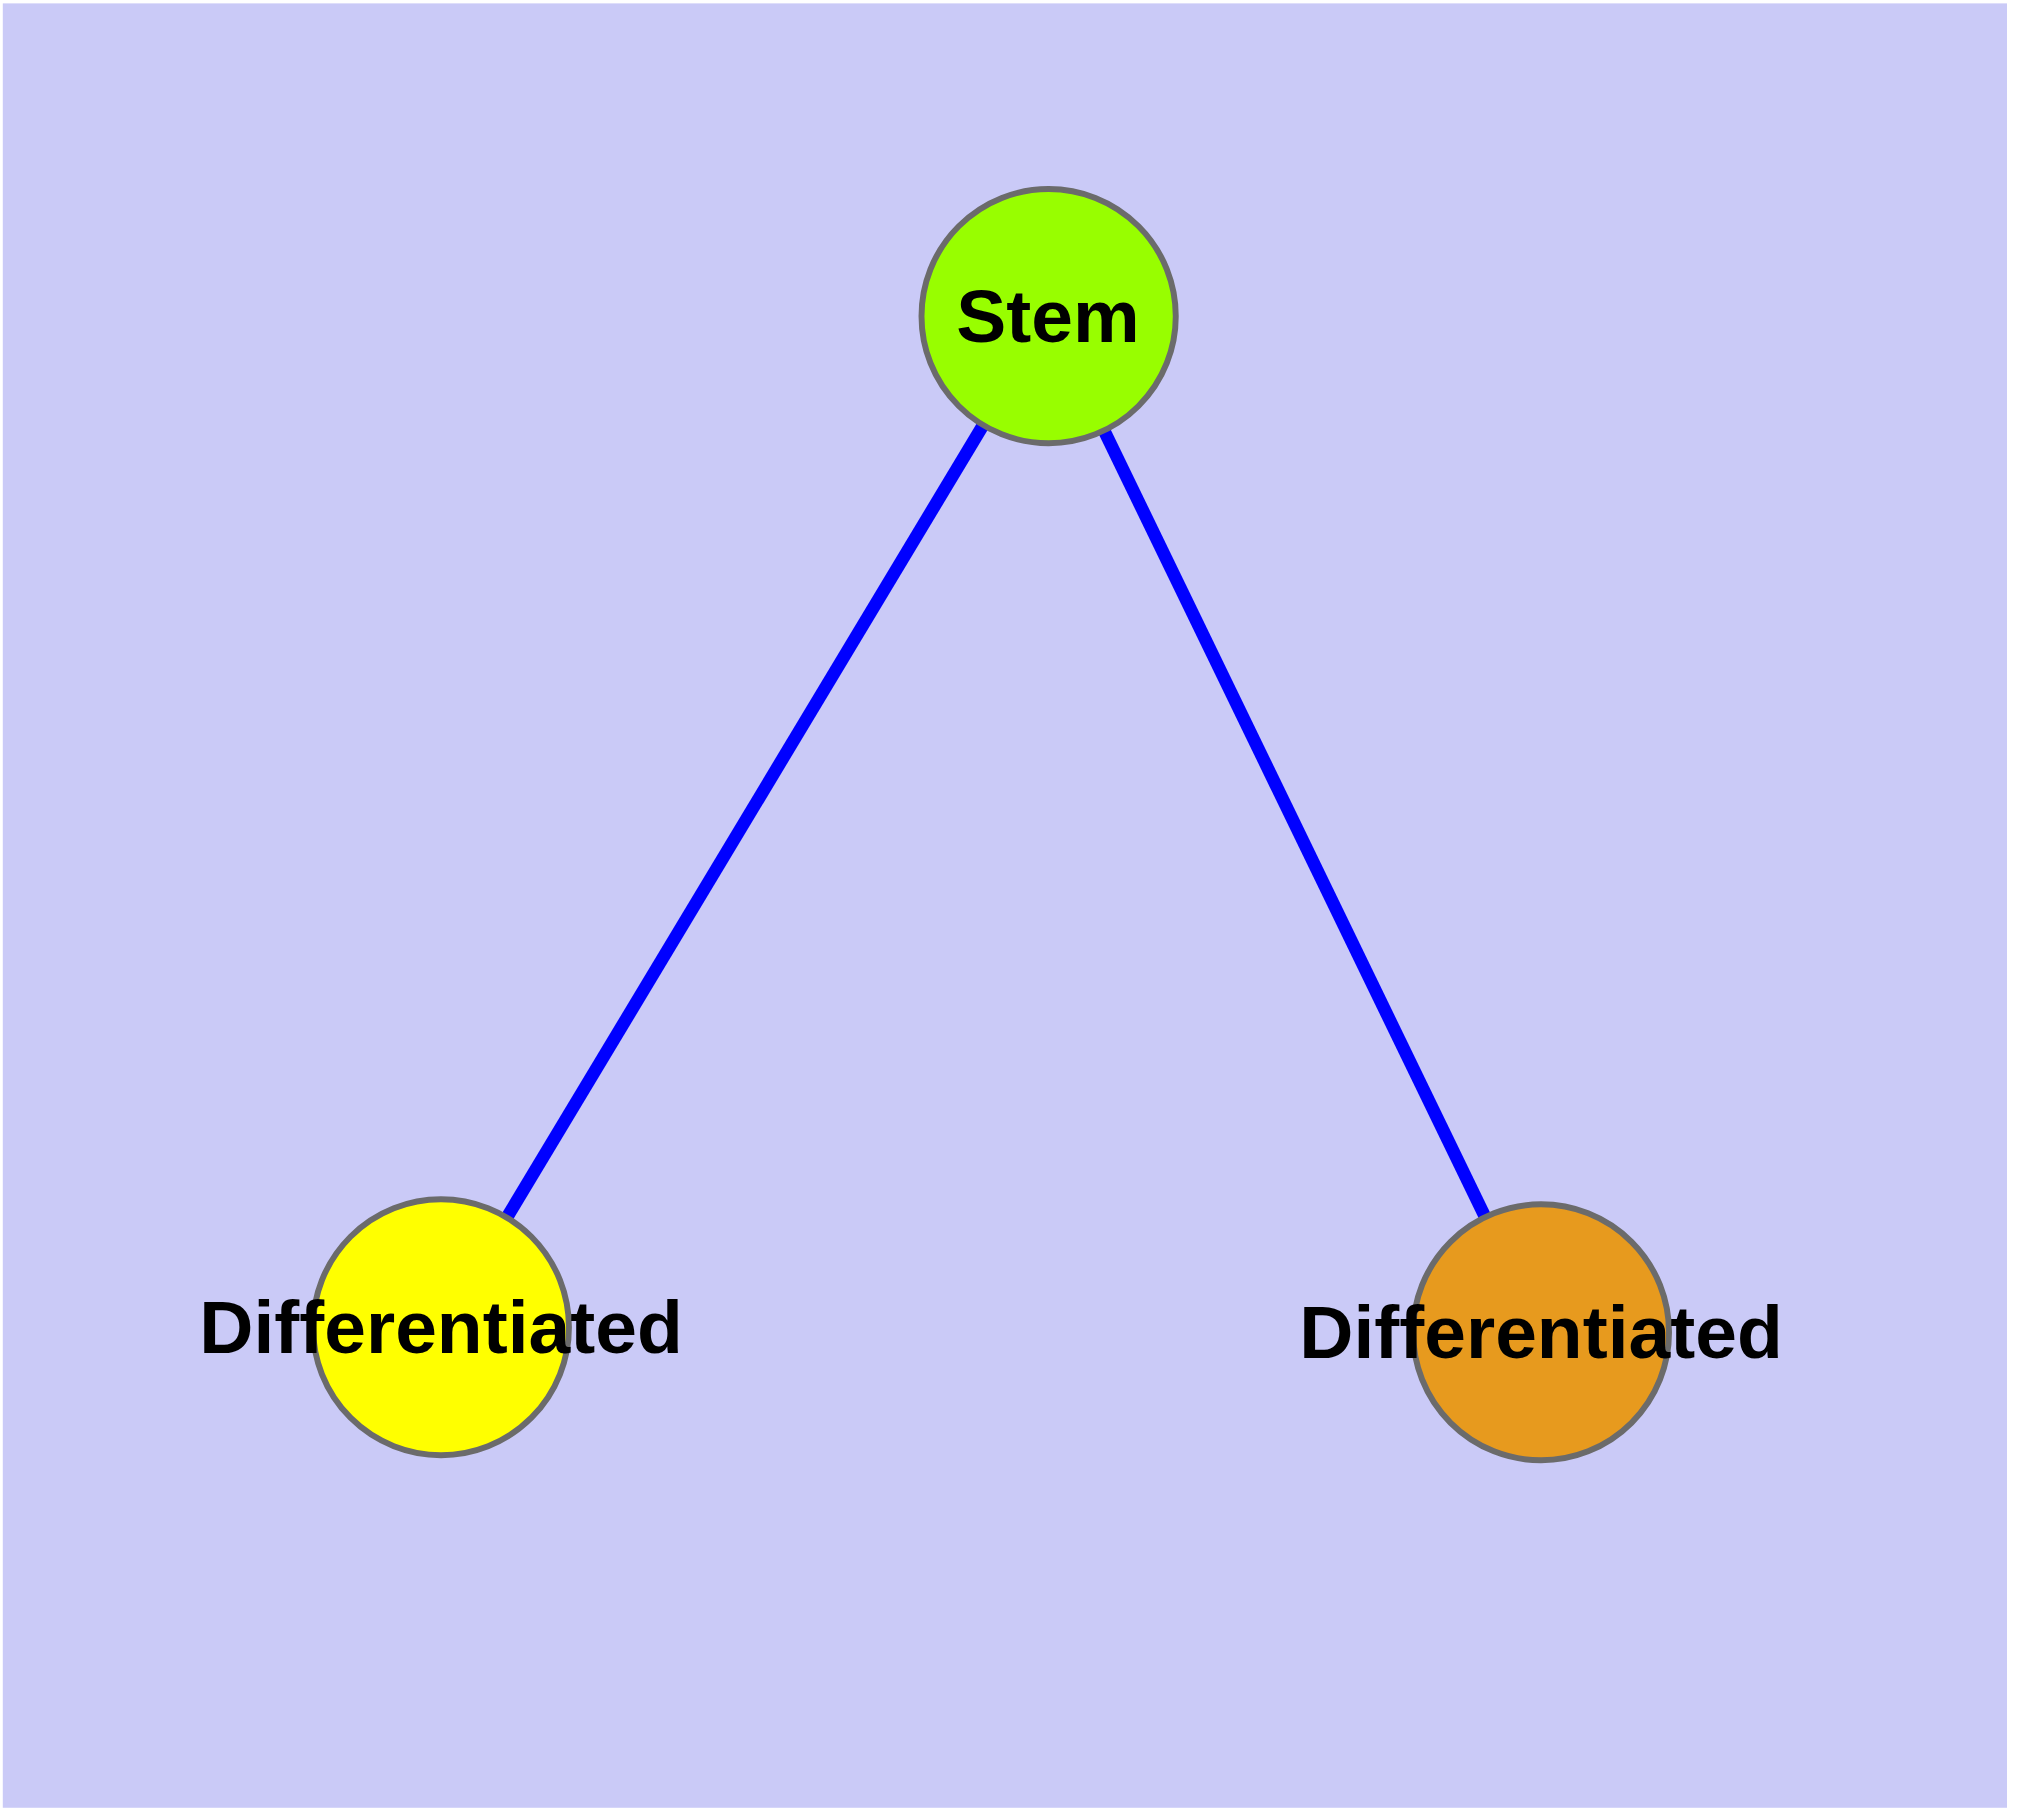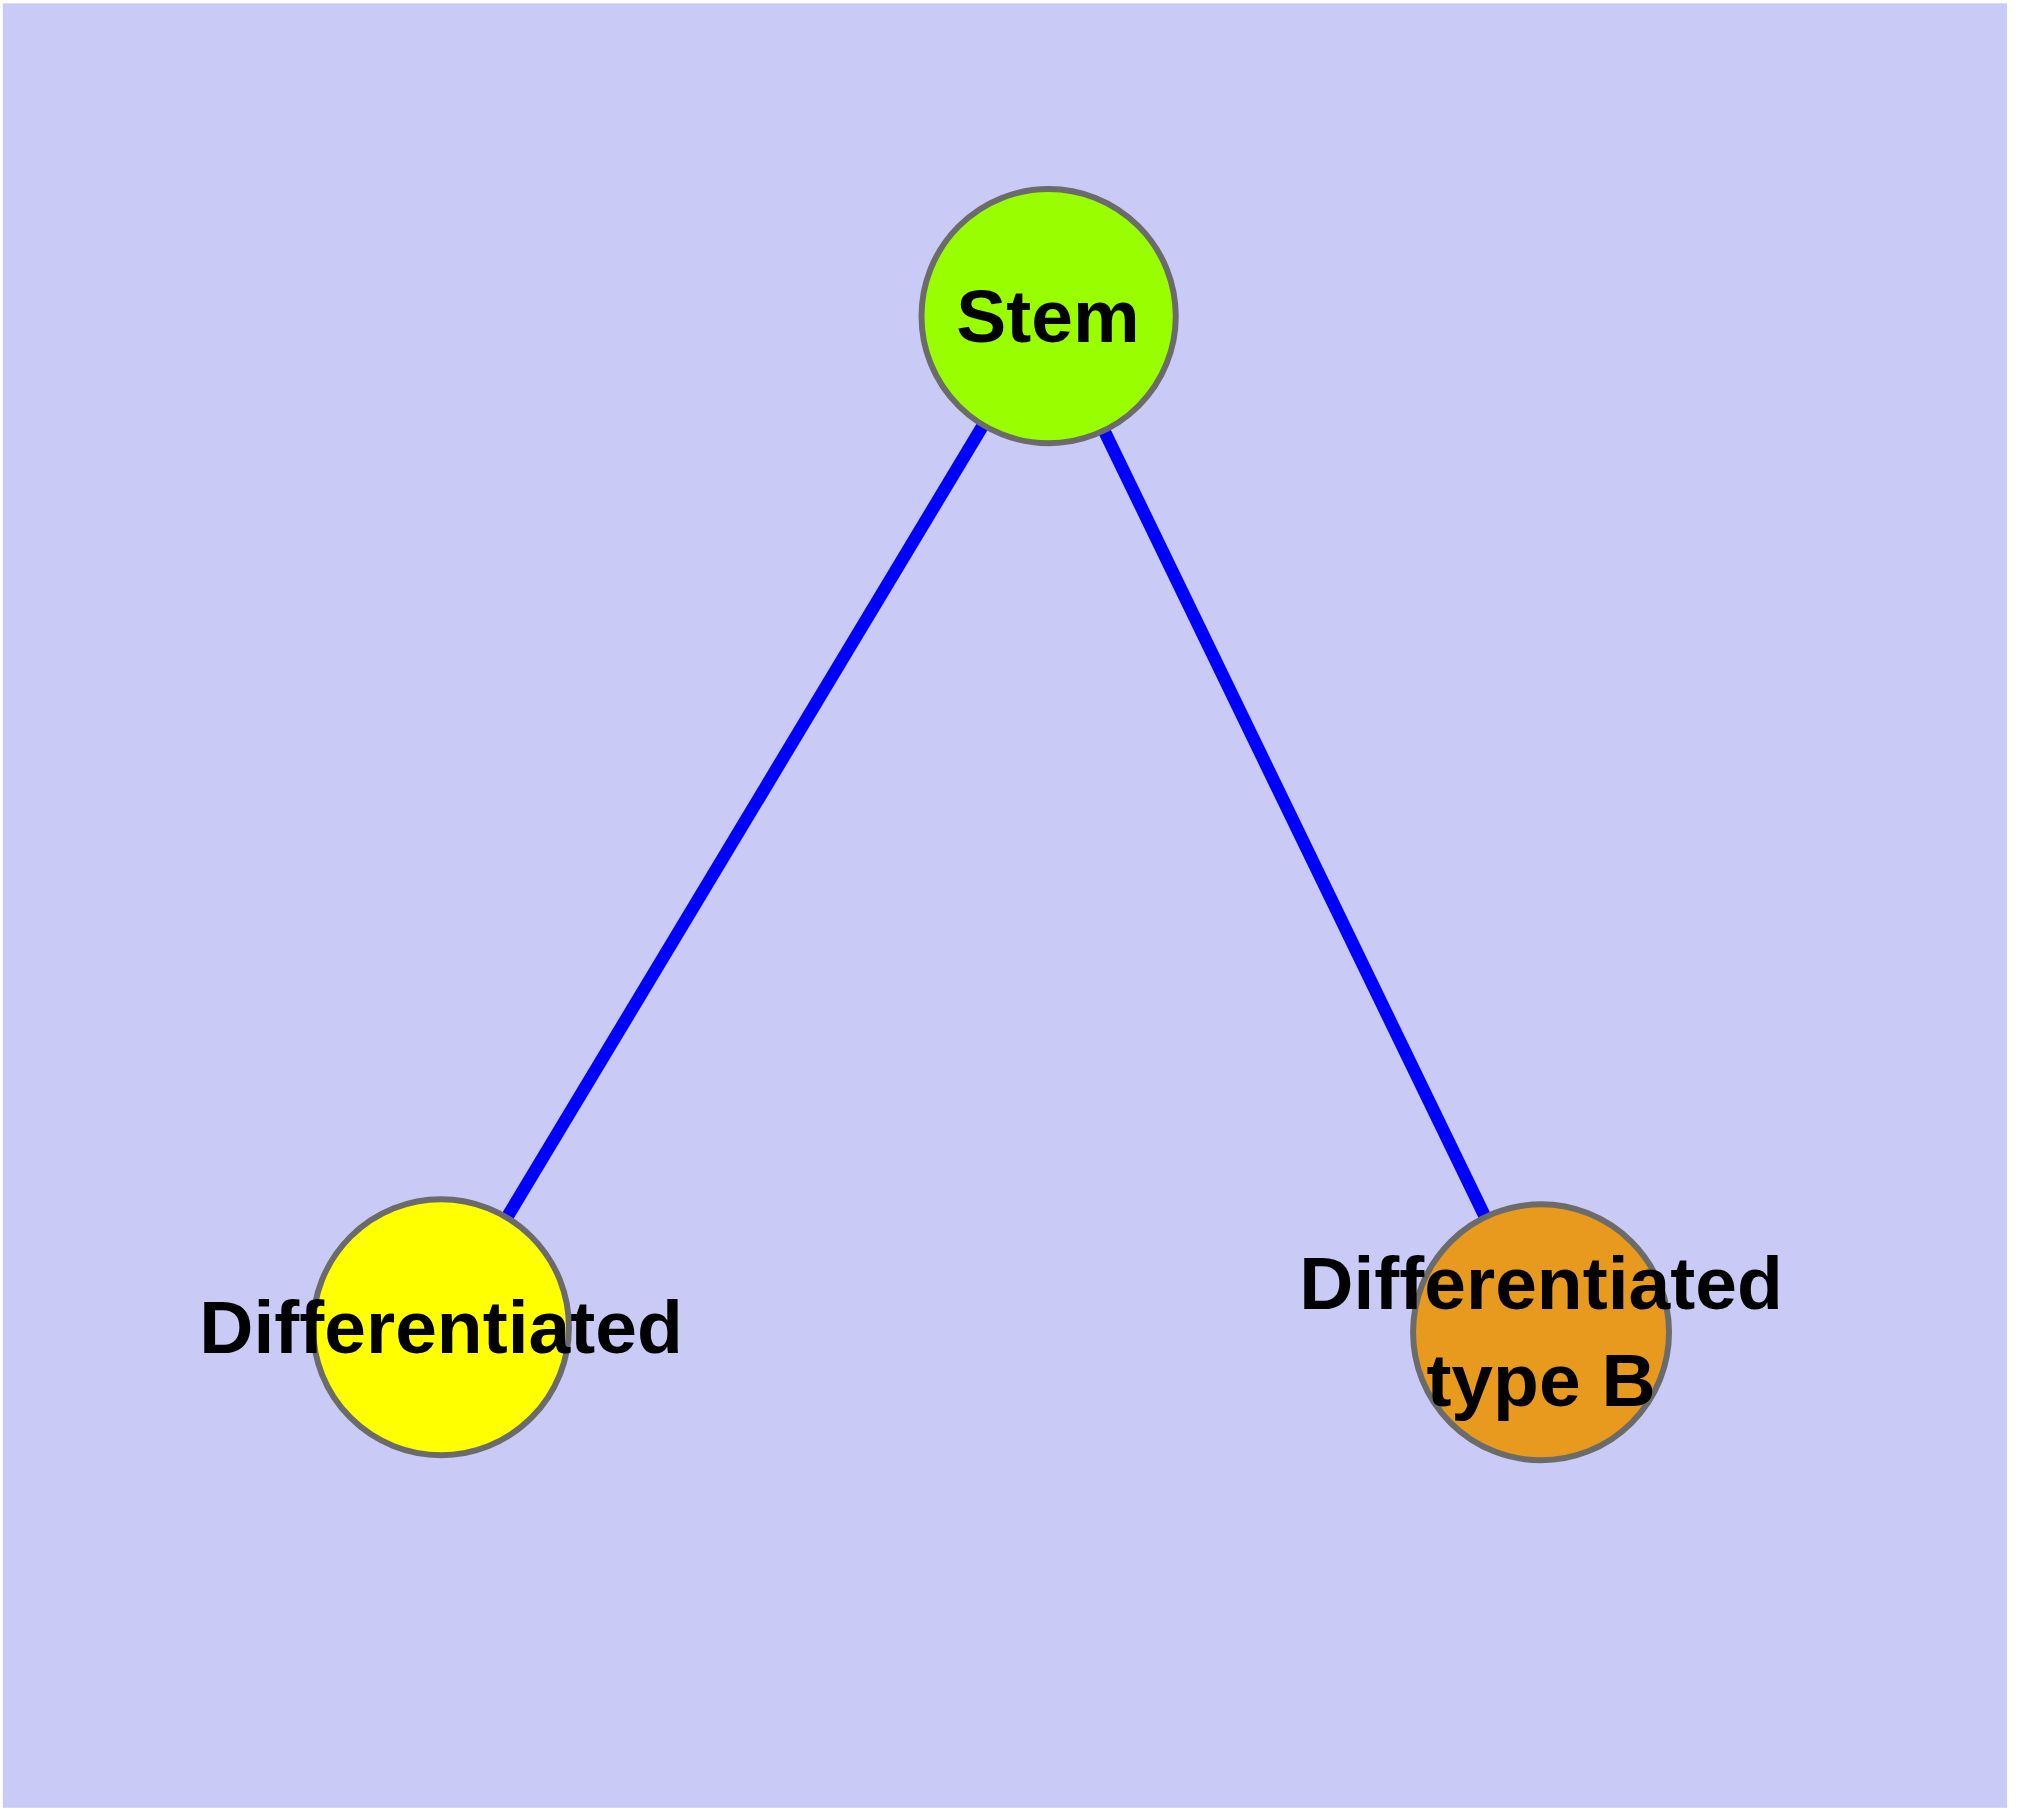--- a/index.html
+++ b/index.html
@@ -56,17 +56,16 @@
   <div class="node-label" style="left:1048px; top:316px;">
     <span class="line">Stem</span>
   </div>
 
   <div class="node-label" style="left:441px; top:1327px;">
     <span class="line">Differentiated</span>
   </div>
 
   <div class="node-label" style="left:1541px; top:1332px;">
     <span class="line">Differentiated</span>
-    <span class="line">type B</span>
   </div>
 
 </div>
 
 
 </body></html>

